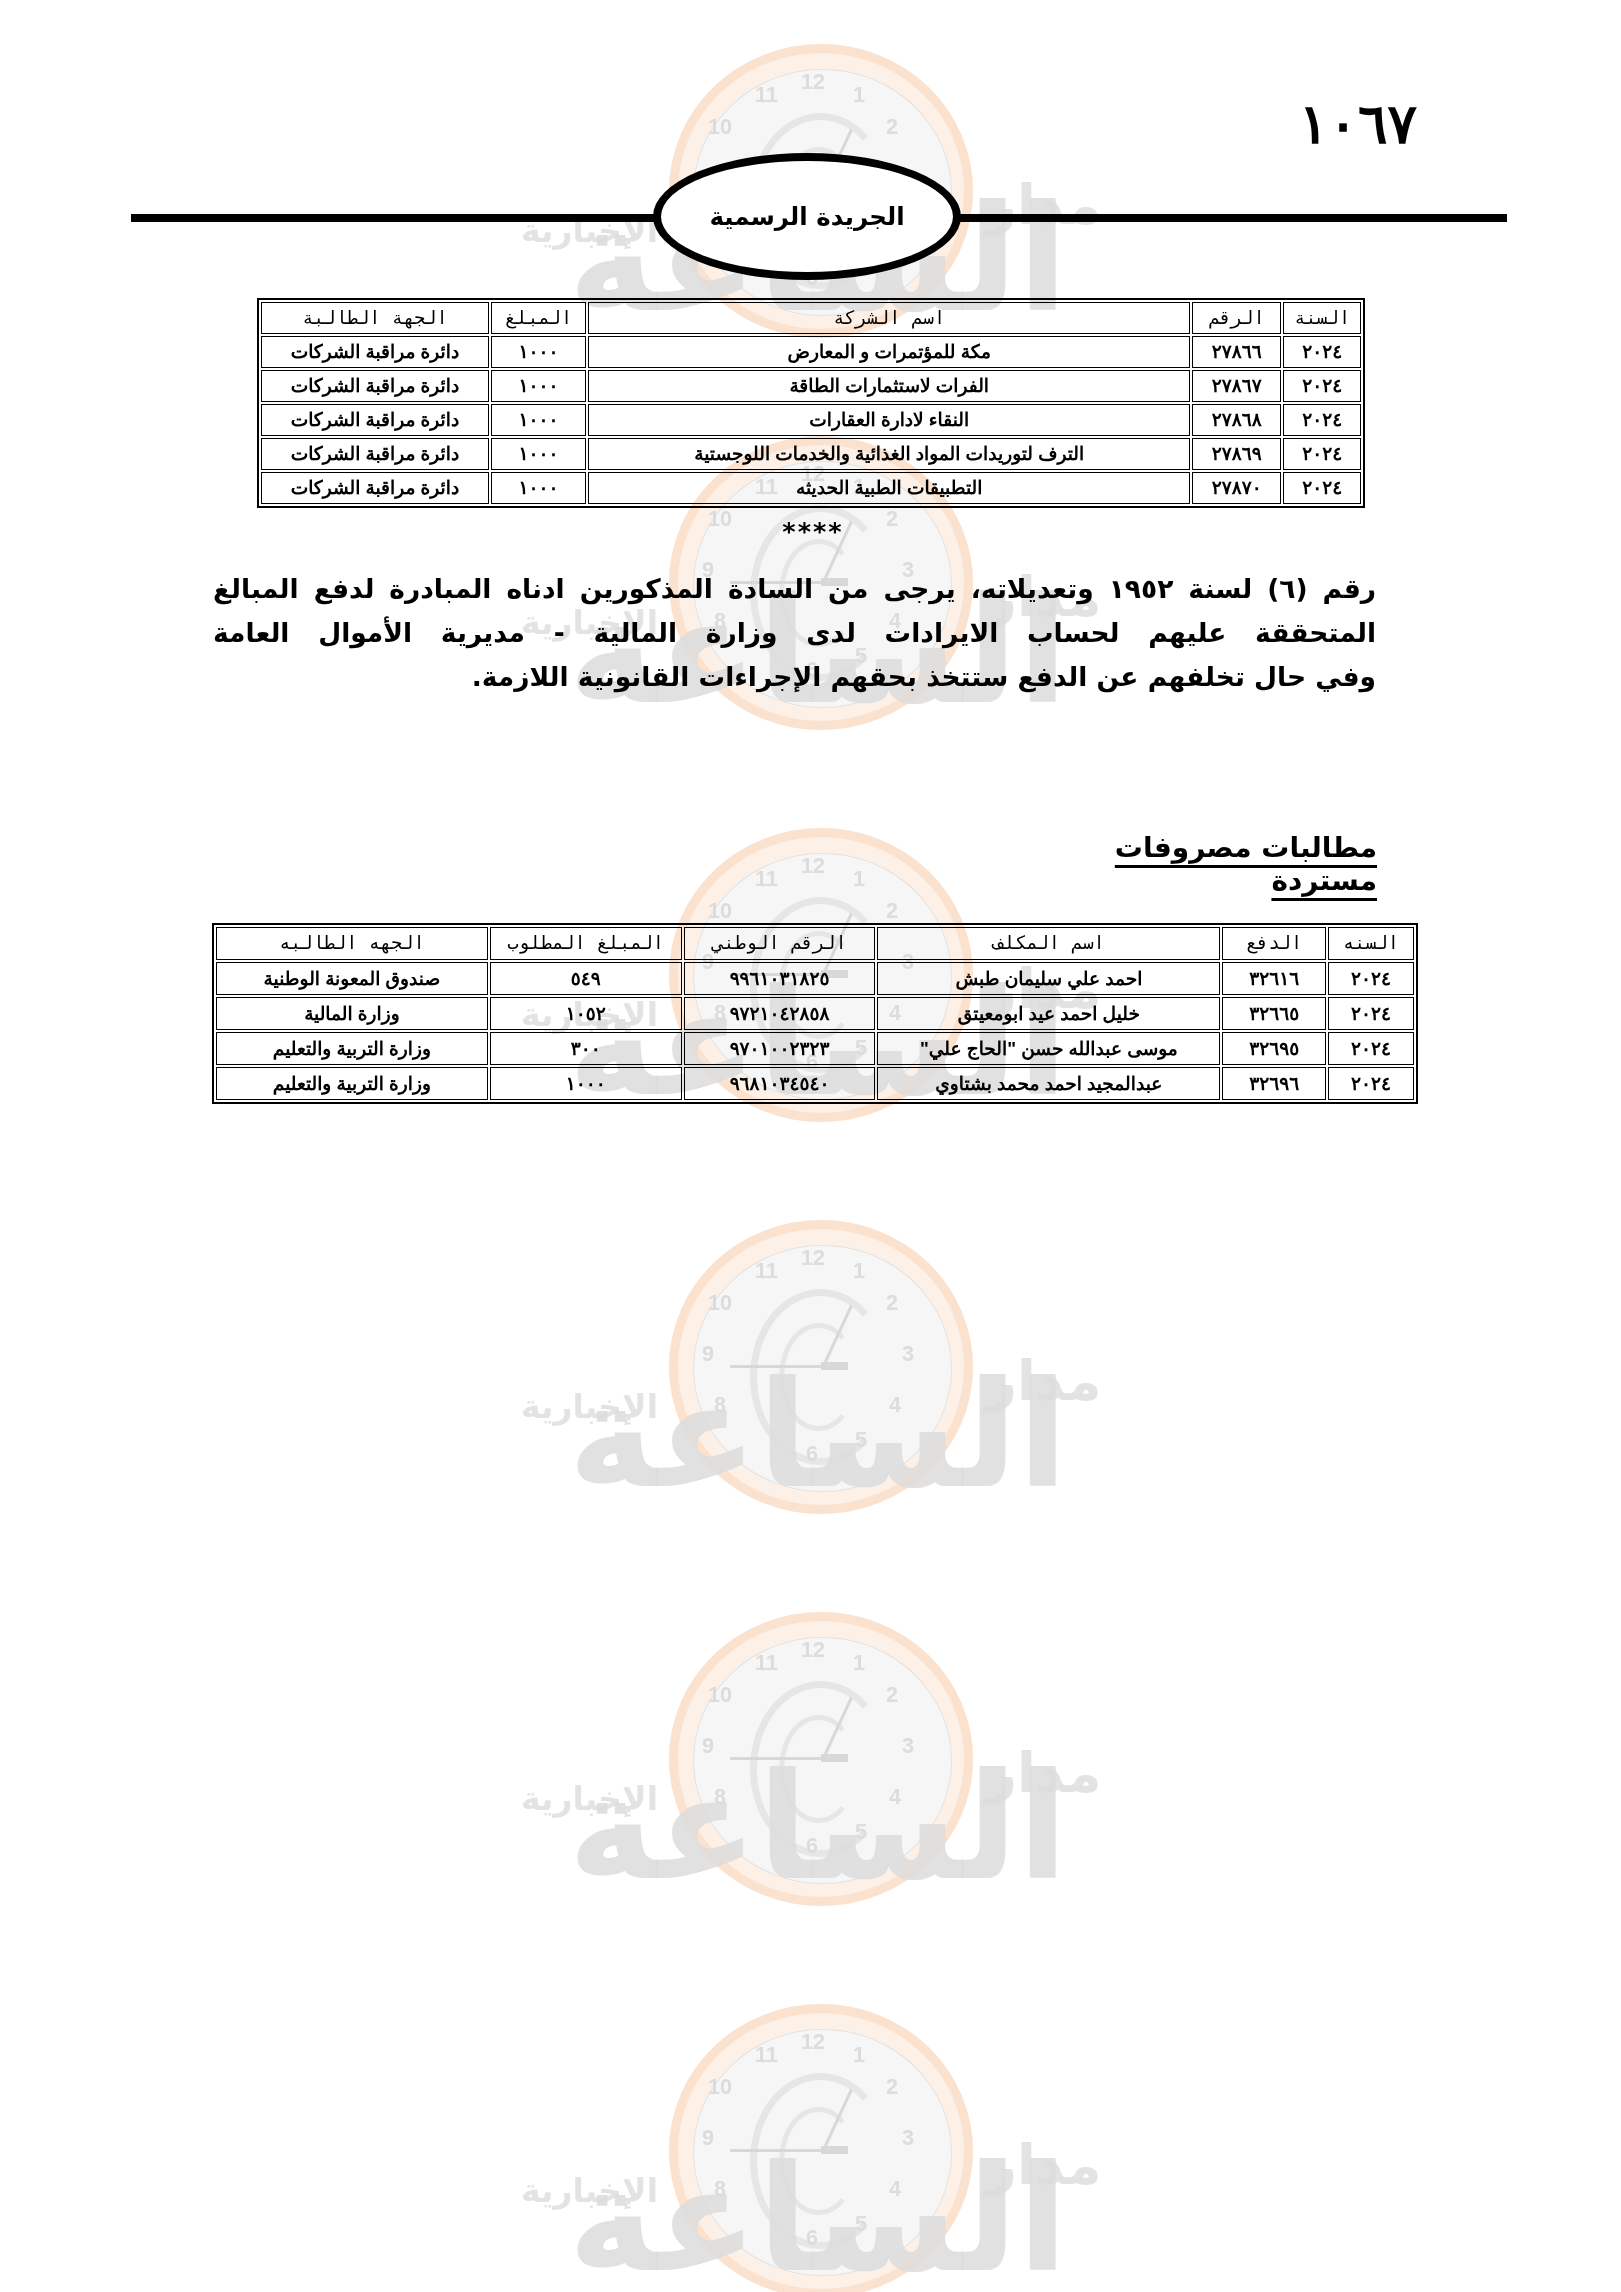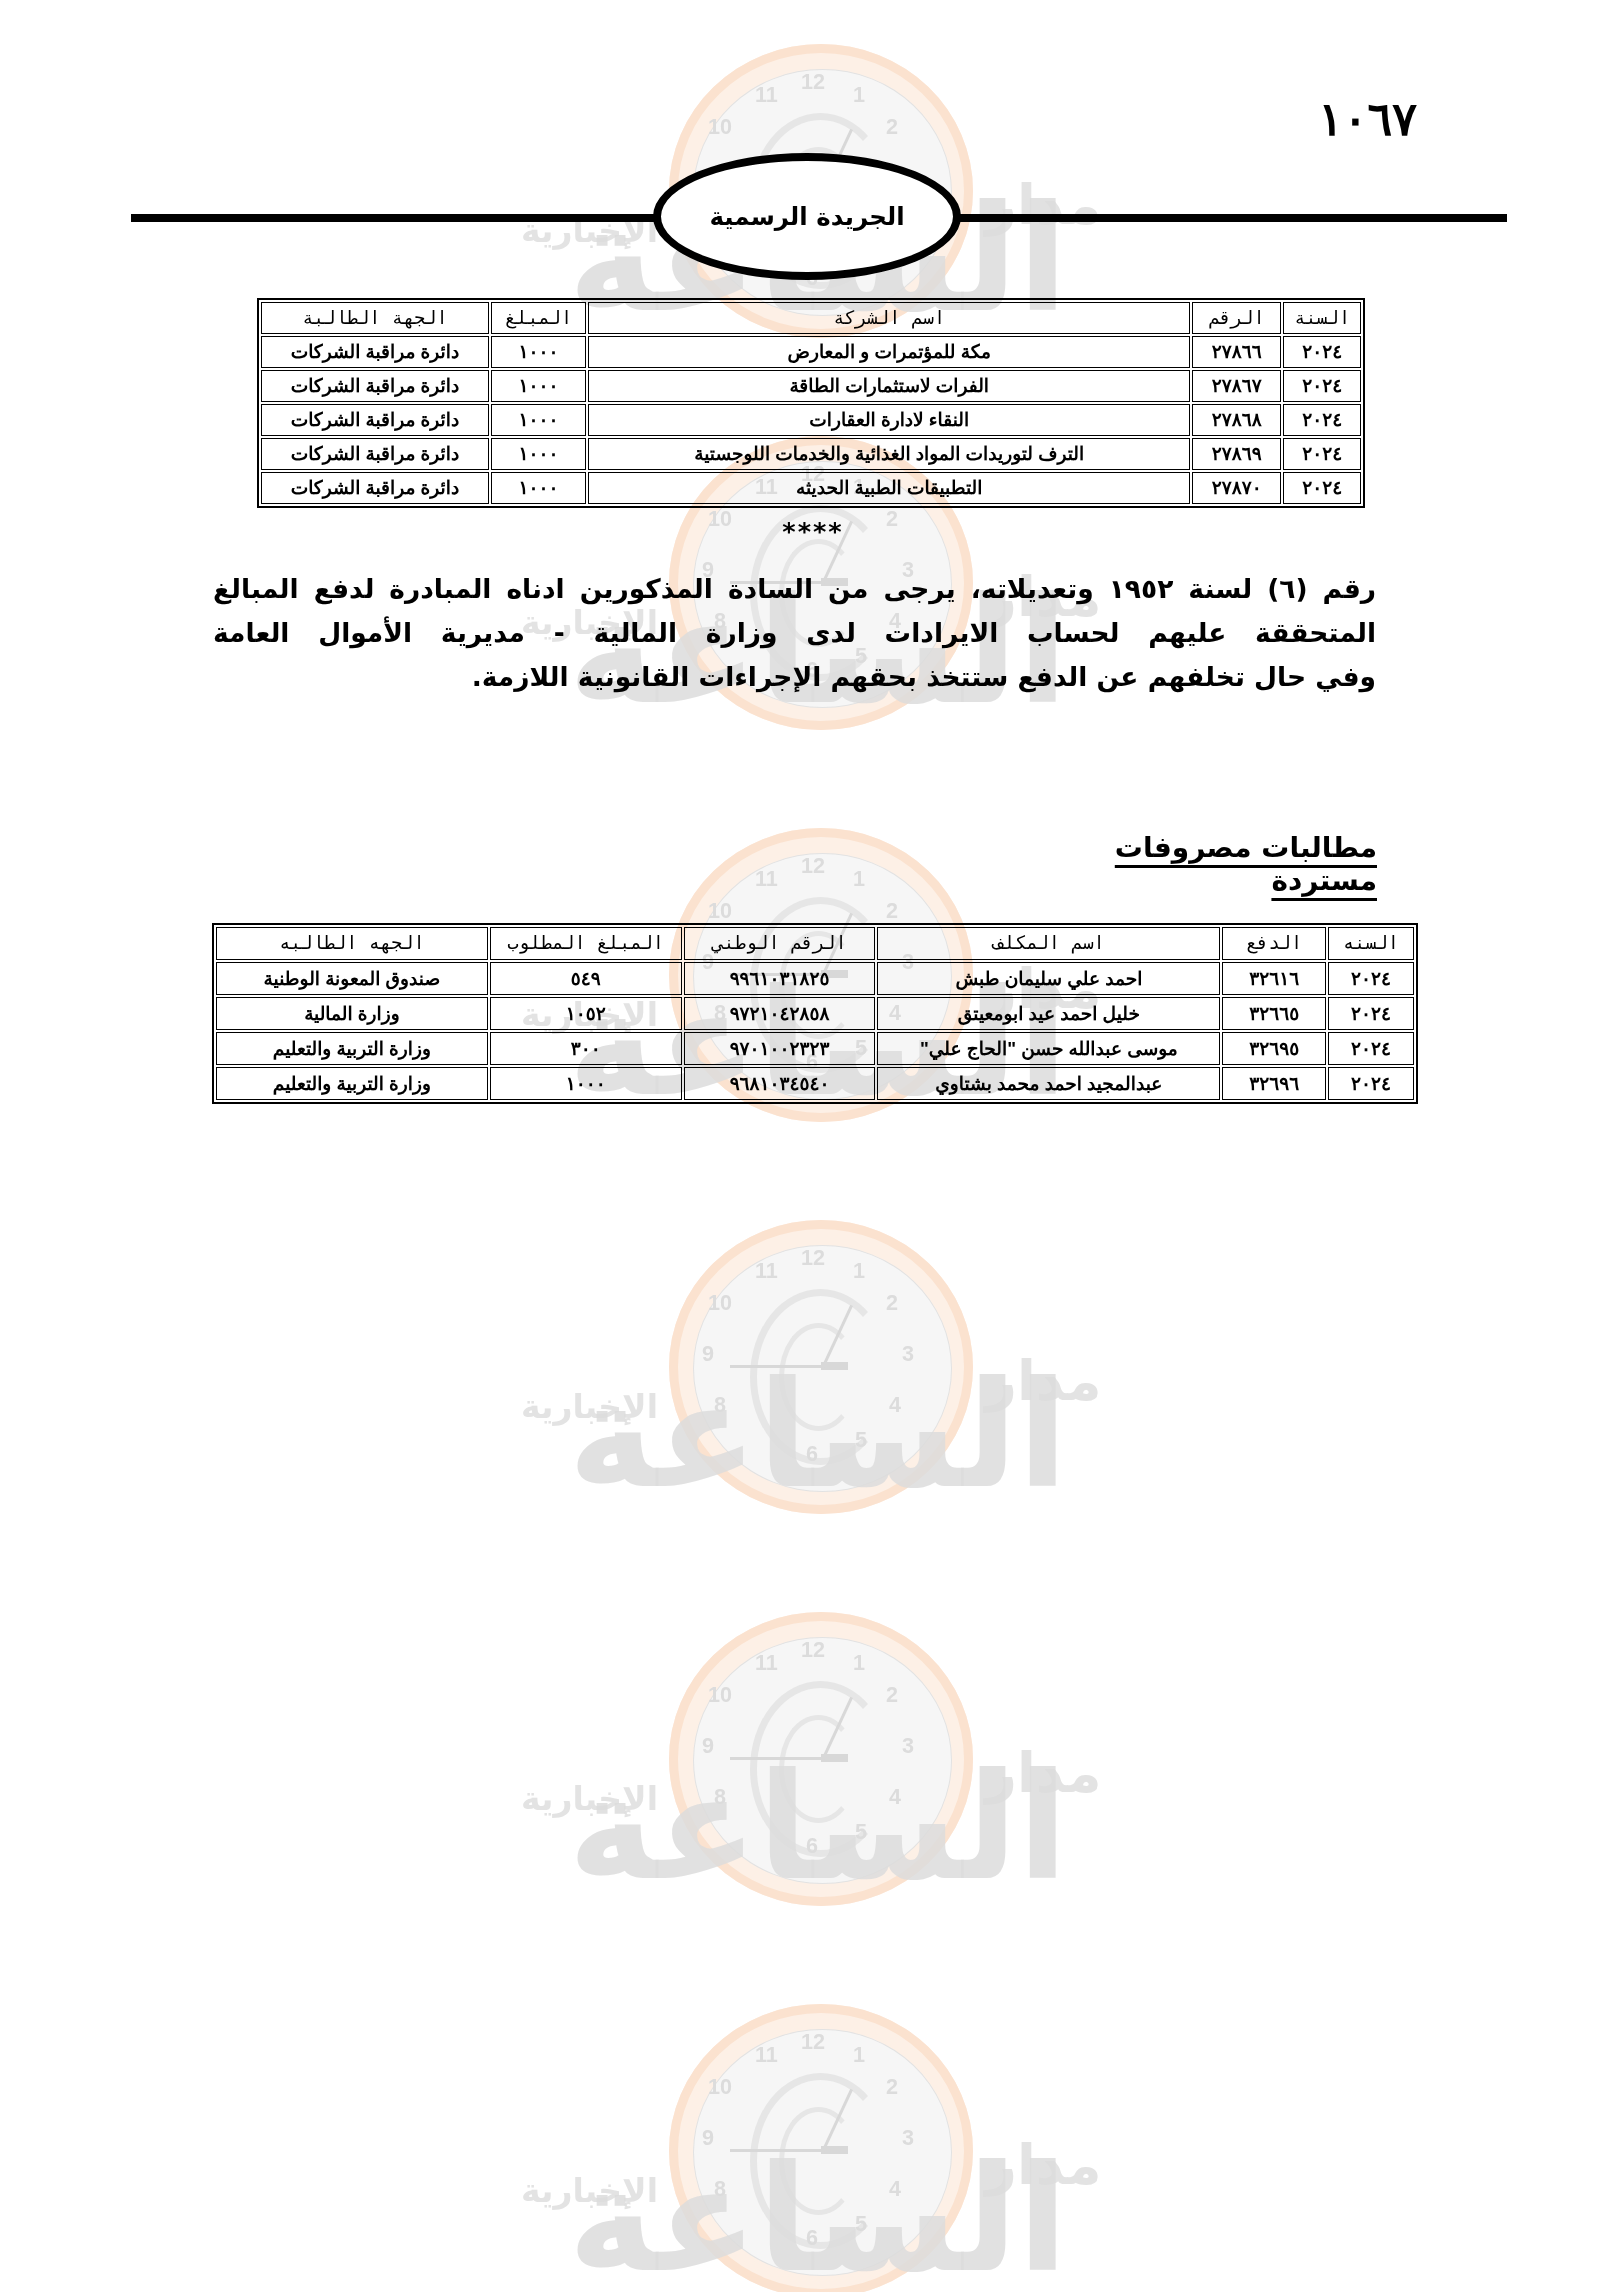--- a/index.html
+++ b/index.html
@@ -26,21 +26,21 @@
         border: 5.9px solid #e6e6e6; border-right-color: transparent; }
   .wm .madar { position: absolute; left: 980px; top: 173px; width: 127px; font-size: 55px; font-weight: bold;
         color: #e3e3e3; text-align: center; direction: rtl; }
   .wm .ikhbar { position: absolute; left: 514px; top: 167px; width: 151px; font-size: 33px; font-weight: bold;
         color: #e3e3e3; text-align: center; direction: rtl; margin-top: 44px; }
   .wm .saa { position: absolute; left: 529px; top: 186px; width: 578px; font-size: 147px; font-weight: bold;
         color: rgba(220,220,220,0.85); text-align: center; direction: rtl; line-height: 1; letter-spacing: 3.9px; }
 
   
   .page-number { position: absolute; left: 1255px; top: 96px; width: 162px; text-align: right;
-        font-family: "DejaVu Serif", serif; font-size: 46px; font-weight: bold; direction: rtl; letter-spacing: 7.8px; line-height: 1; }
+        font-family: "DejaVu Serif", serif; font-size: 55px; font-weight: bold; direction: rtl; letter-spacing: 7.8px; line-height: 1; }
   .header-line { position: absolute; left: 131px; top: 214px; width: 1376px; height: 7.8px; background: #000; }
   .header-ellipse { position: absolute; left: 653px; top: 153px; width: 308px; height: 127px;
         border: 8.8px solid #000; border-radius: 50%; background: #fff; box-sizing: border-box;
         display: flex; align-items: center; justify-content: center; }
   .header-ellipse span { font-size: 24.5px; font-weight: bold; direction: rtl; }
 
   
   table.grid { position: absolute; border-collapse: separate; border-spacing: 2px;
         border: 2.9px double #000; direction: rtl; background: transparent; }
   table.grid td, table.grid th { border: 1px solid #000; padding: 0; text-align: center;

